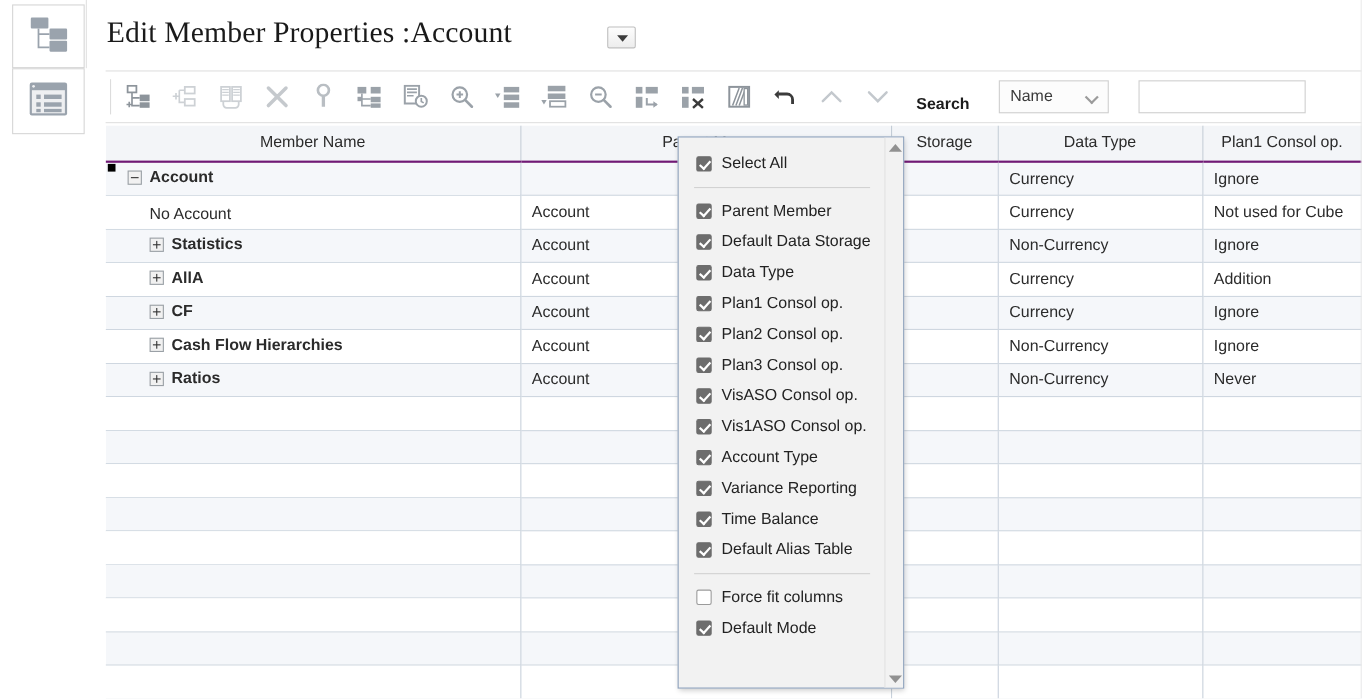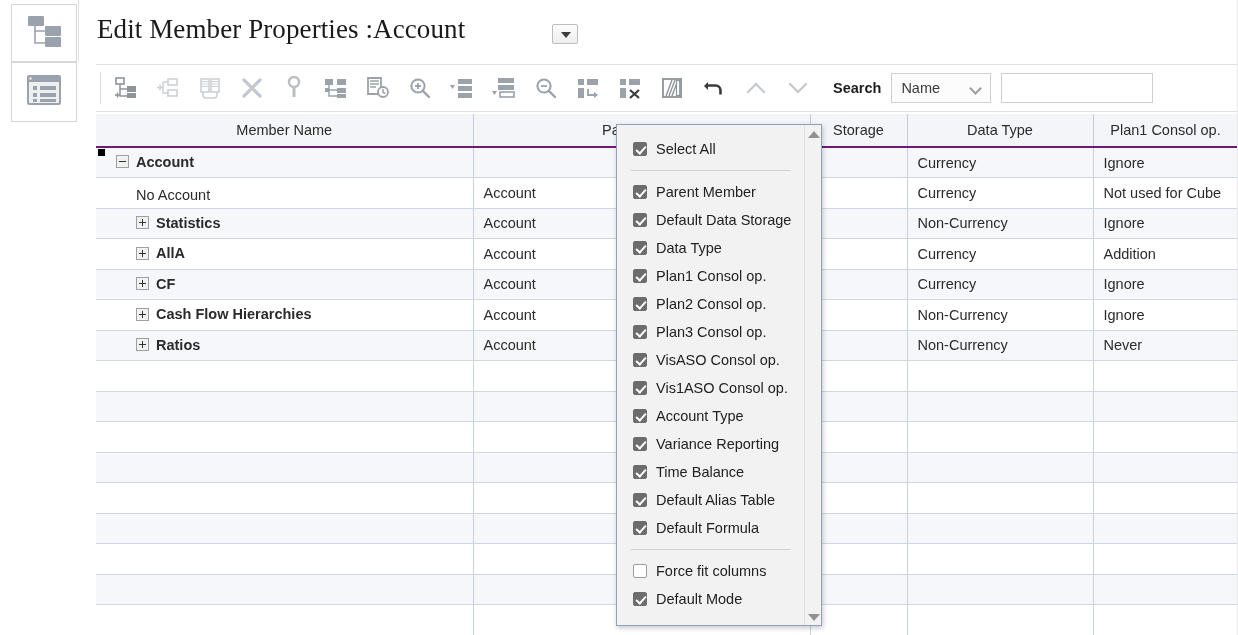--- a/index.html
+++ b/index.html
@@ -100,23 +100,23 @@
     margin: 0 4px;
   }
   .tb-btn {
     width: 42px; height: 46px;
     display: flex; align-items: center; justify-content: center;
     cursor: pointer;
   }
   .tb-btn svg { display: block; }
 
   .search-wrap {
-    display: flex; align-items: center;
+    display: flex; align-items: flex-end;
     margin-left: 14px;
-    gap: 10px;
+    gap: 27px;
   }
   .search-label {
     font-size: 14.5px; font-weight: bold; color: #1c1c1c;
     white-space: nowrap;
   }
   .search-select {
     position: relative;
     width: 100px; height: 30px;
     border: 1px solid #cfcfcf;
     background: #fcfcfc;
@@ -729,24 +729,20 @@
           <span>Variance Reporting</span>
         </div>
         <div class="dd-item">
           <span class="cb on"></span>
           <span>Time Balance</span>
         </div>
         <div class="dd-item">
           <span class="cb on"></span>
           <span>Default Alias Table</span>
         </div>
-        <div class="dd-item">
-          <span class="cb on"></span>
-          <span>Default Formula</span>
-        </div>
         <div class="dd-sep"></div>
         <div class="dd-item">
           <span class="cb"></span>
           <span>Force fit columns</span>
         </div>
         <div class="dd-item">
           <span class="cb on"></span>
           <span>Default Mode</span>
         </div>
       </div>

